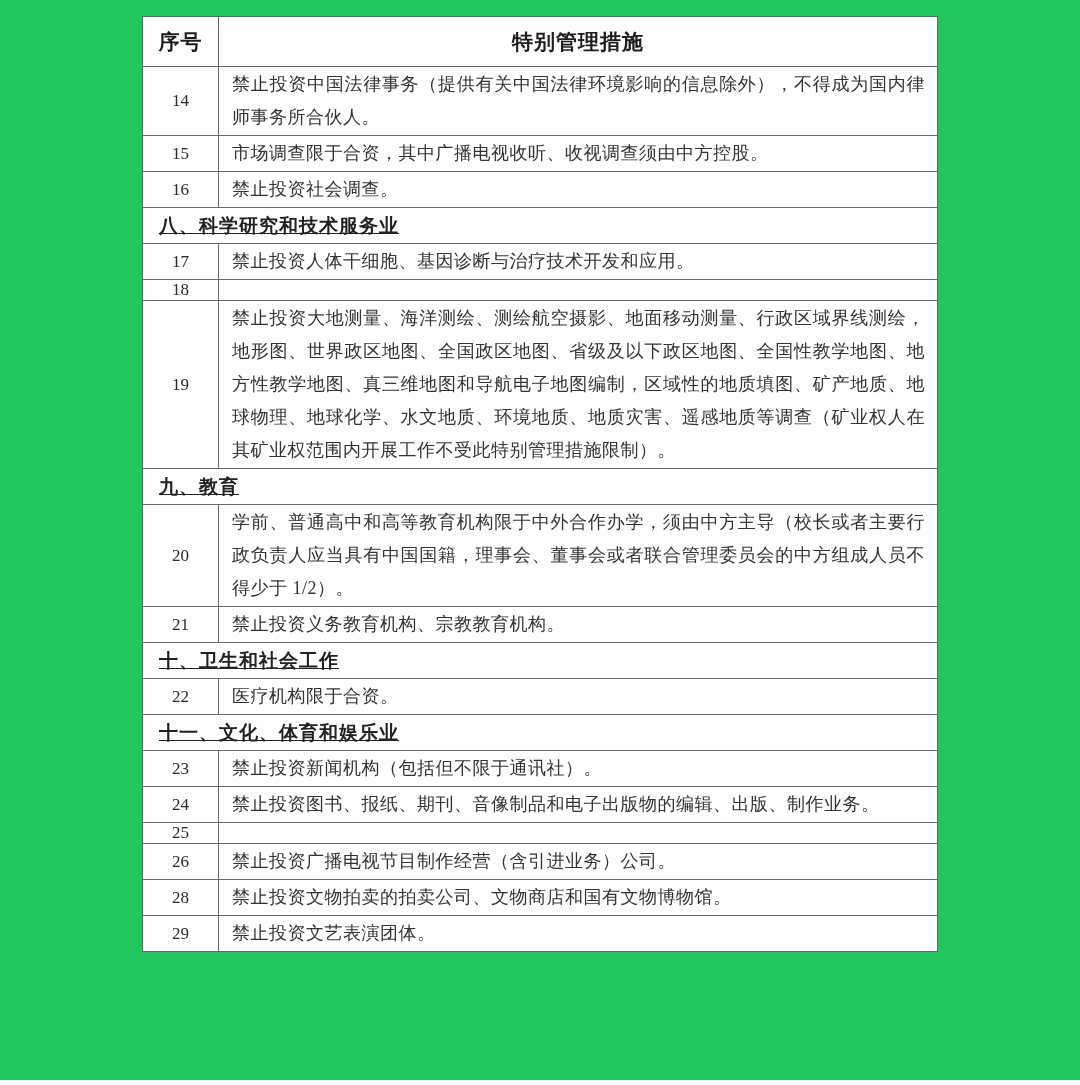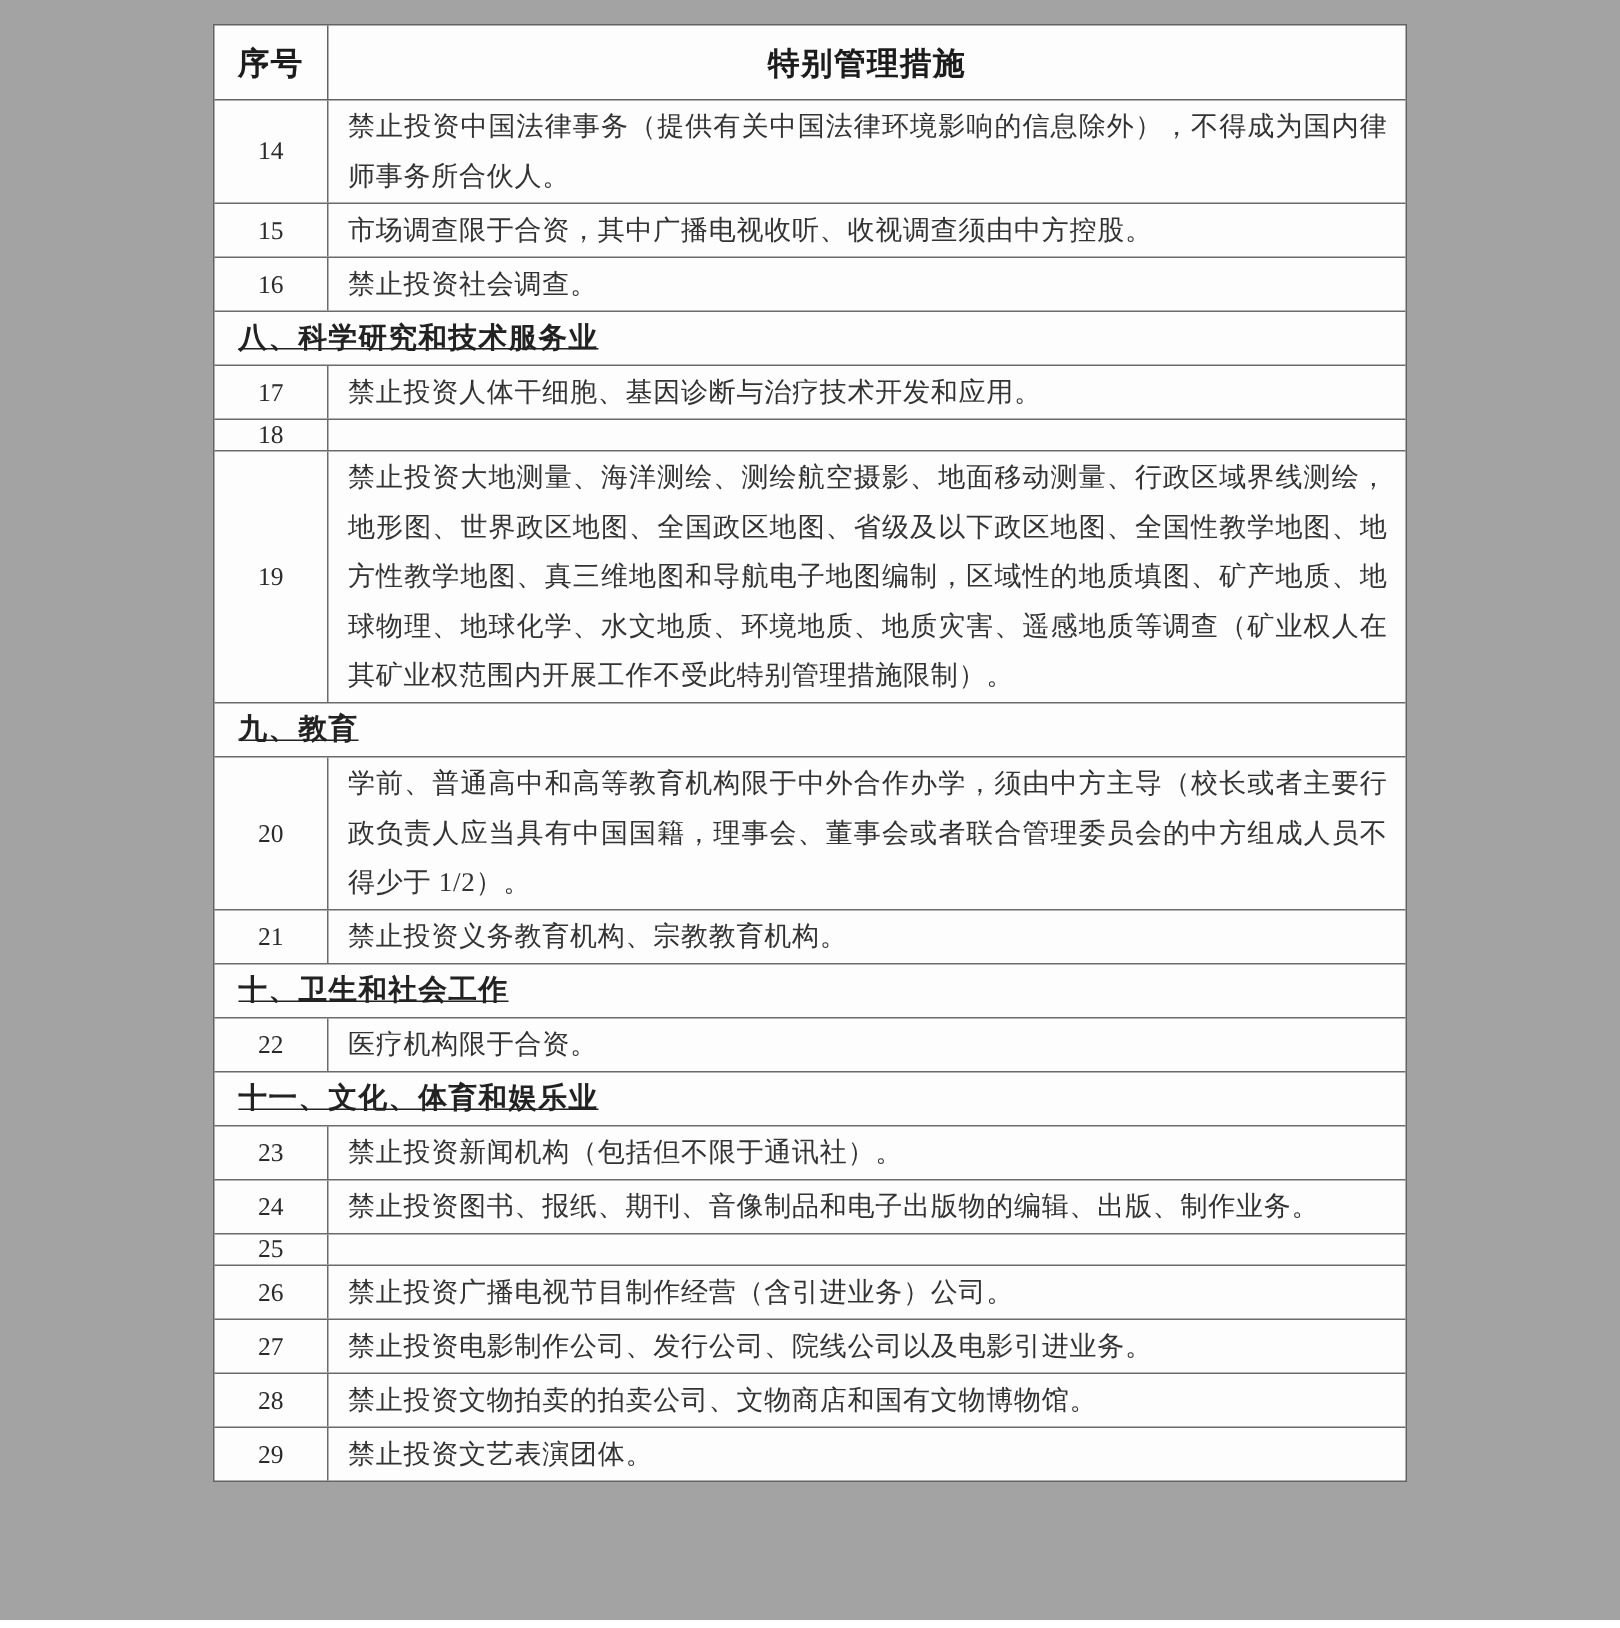--- a/index.html
+++ b/index.html
@@ -5,21 +5,21 @@
   * { margin: 0; padding: 0; box-sizing: border-box; }
   html, body {
     width: 1080px;
     background: #ffffff;
     font-family: "Liberation Serif", serif;
   }
   .page {
     position: relative;
     width: 1080px;
     height: 1080px;
-    background: #a3a3a3;
+    background: #22c55e;
     overflow: hidden;
   }
   .doc-table {
     position: absolute;
     left: 142px;
     top: 16px;
     width: 796px;
     border: 1px solid #636363;
     background: #fdfdfd;
   }
@@ -179,26 +179,20 @@
         <div class="row">
           <div class="cell num">25</div>
         </div>
         <div class="row">
           <div class="cell num">26</div>
           <div class="cell text">
             <span>禁止投资广播电视节目制作经营（含引进业务）公司。</span>
           </div>
         </div>
         <div class="row">
-          <div class="cell num">27</div>
-          <div class="cell text">
-            <span>禁止投资电影制作公司、发行公司、院线公司以及电影引进业务。</span>
-          </div>
-        </div>
-        <div class="row">
           <div class="cell num">28</div>
           <div class="cell text">
             <span>禁止投资文物拍卖的拍卖公司、文物商店和国有文物博物馆。</span>
           </div>
         </div>
         <div class="row">
           <div class="cell num">29</div>
           <div class="cell text">
             <span>禁止投资文艺表演团体。</span>
           </div>

